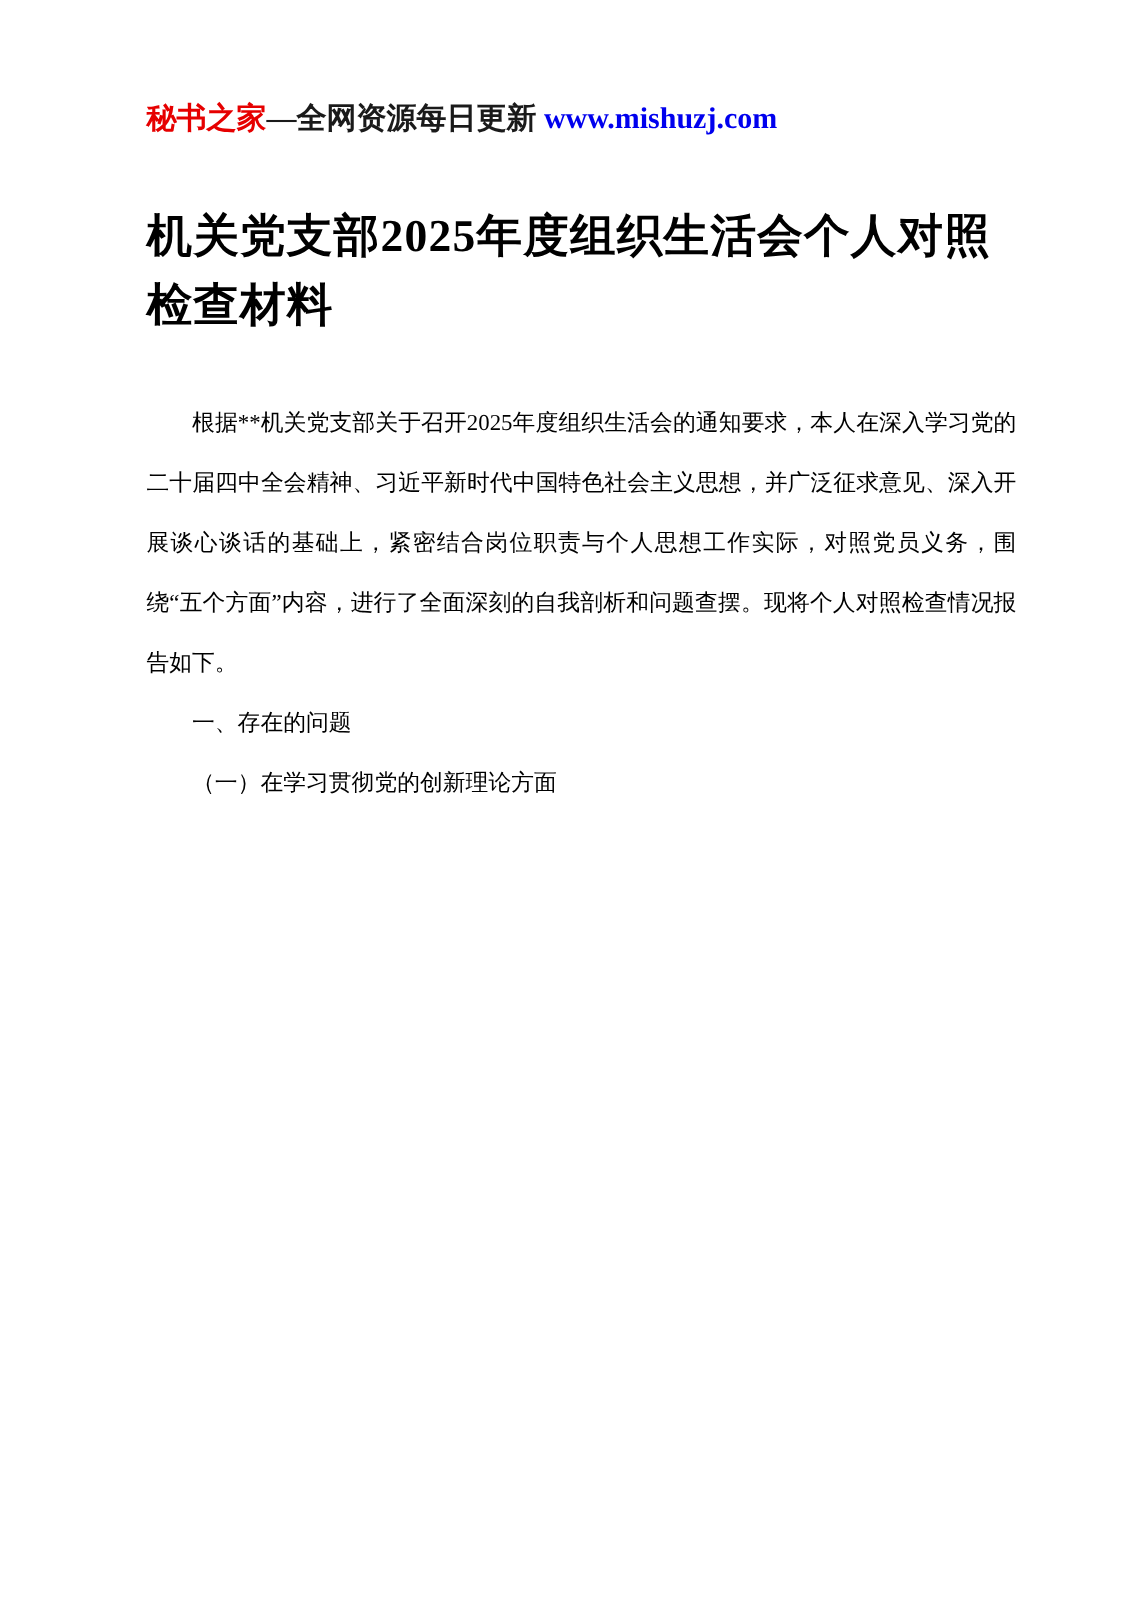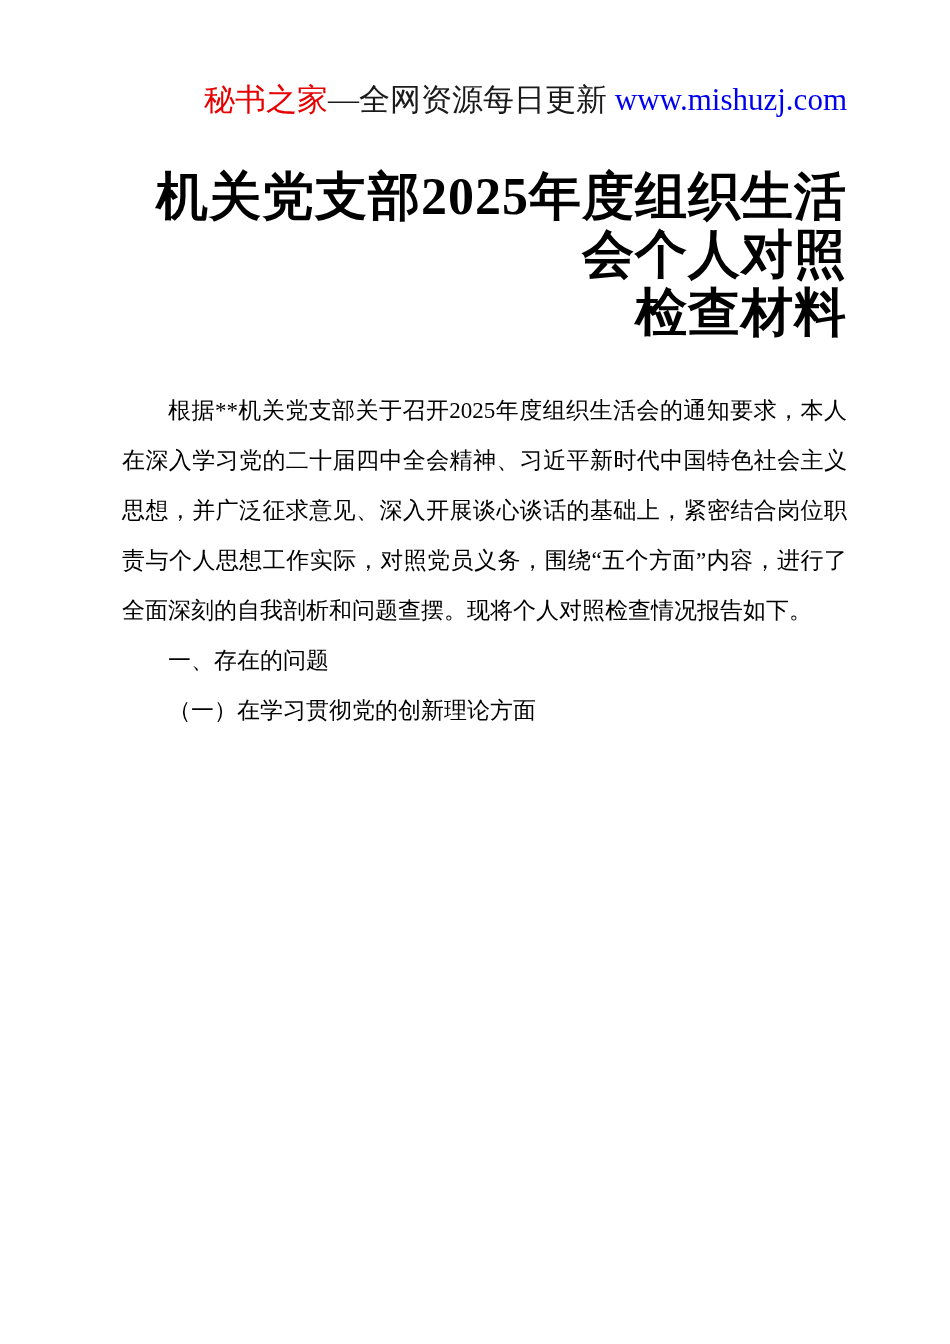--- a/index.html
+++ b/index.html
@@ -13,41 +13,41 @@
     height: 1344px;
     margin: 0 auto;
     background: #ffffff;
     box-sizing: border-box;
     padding: 84px 103px 0 122px;
     overflow: hidden;
     font-family: "Liberation Serif", "DejaVu Serif", serif;
     color: #000000;
   }
   .site-header {
-    text-align: right;
-    font-size: 31px;
-    font-weight: normal;
+    text-align: left;
+    font-size: 25px;
+    font-weight: bold;
     line-height: 32px;
     white-space: nowrap;
   }
   .site-header .brand   { color: #e60000; }
   .site-header .tagline { color: #1a1a1a; }
   .site-header .url     { color: #0000ee; cursor: pointer; }
   .doc-title {
     margin: 52px 0 44px 0;
-    text-align: right;
-    font-size: 52px;
+    text-align: left;
+    font-size: 38px;
     font-weight: bold;
     line-height: 58px;
     letter-spacing: 1px;
   }
   .doc-title .title-line { display: block; }
   .doc-body p {
     margin: 0;
-    font-size: 23px;
+    font-size: 19px;
     line-height: 50px;
     text-align: justify;
     text-justify: inter-ideograph;
     text-indent: 2em;
   }
   .doc-body .lead { font-weight: bold; }
 </style>
 </head>
 <body>
 

